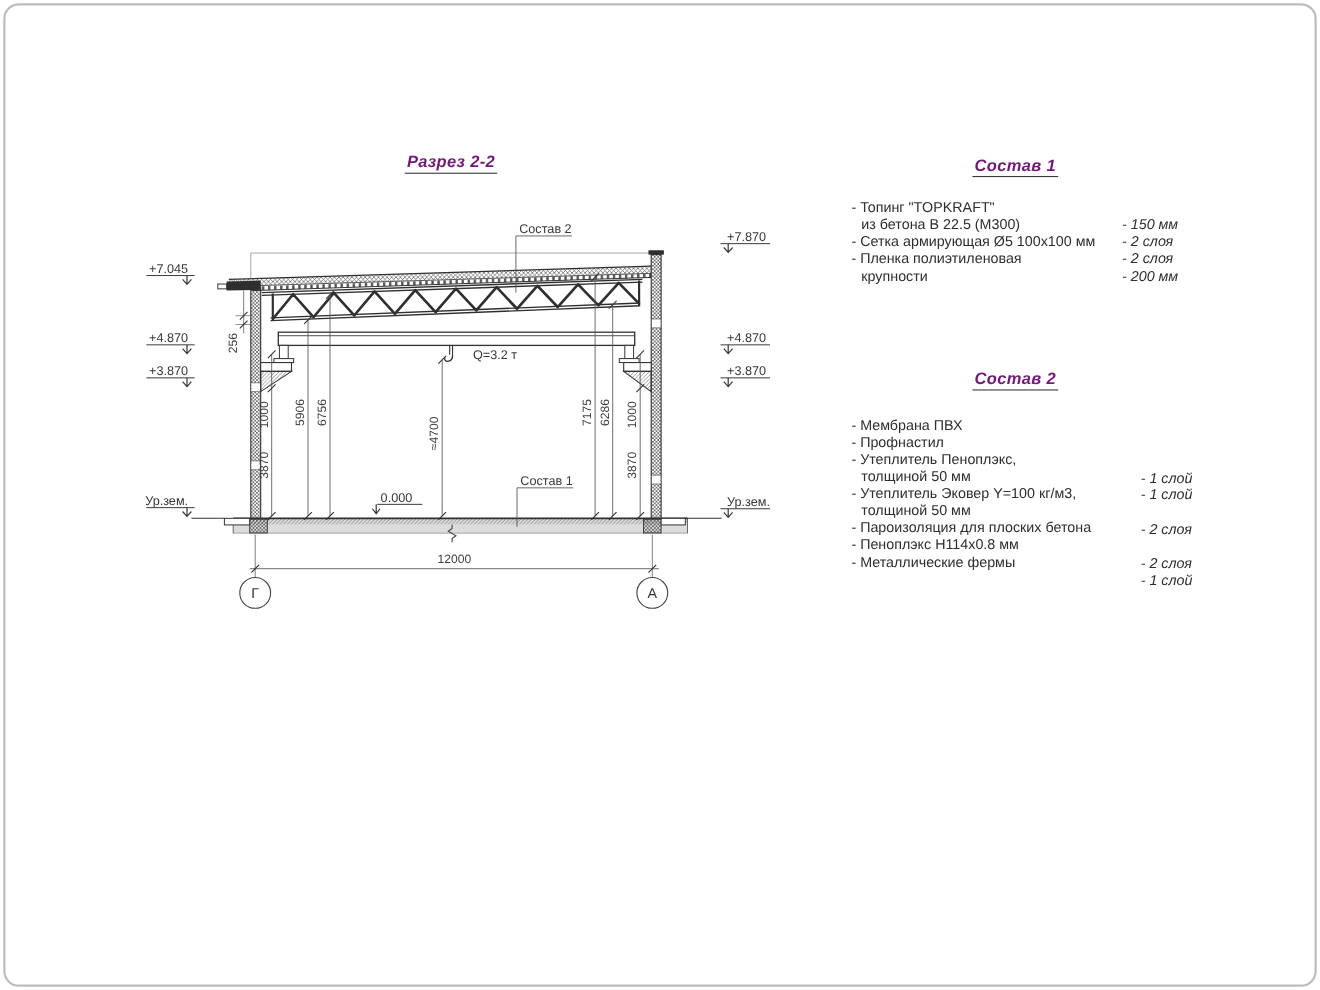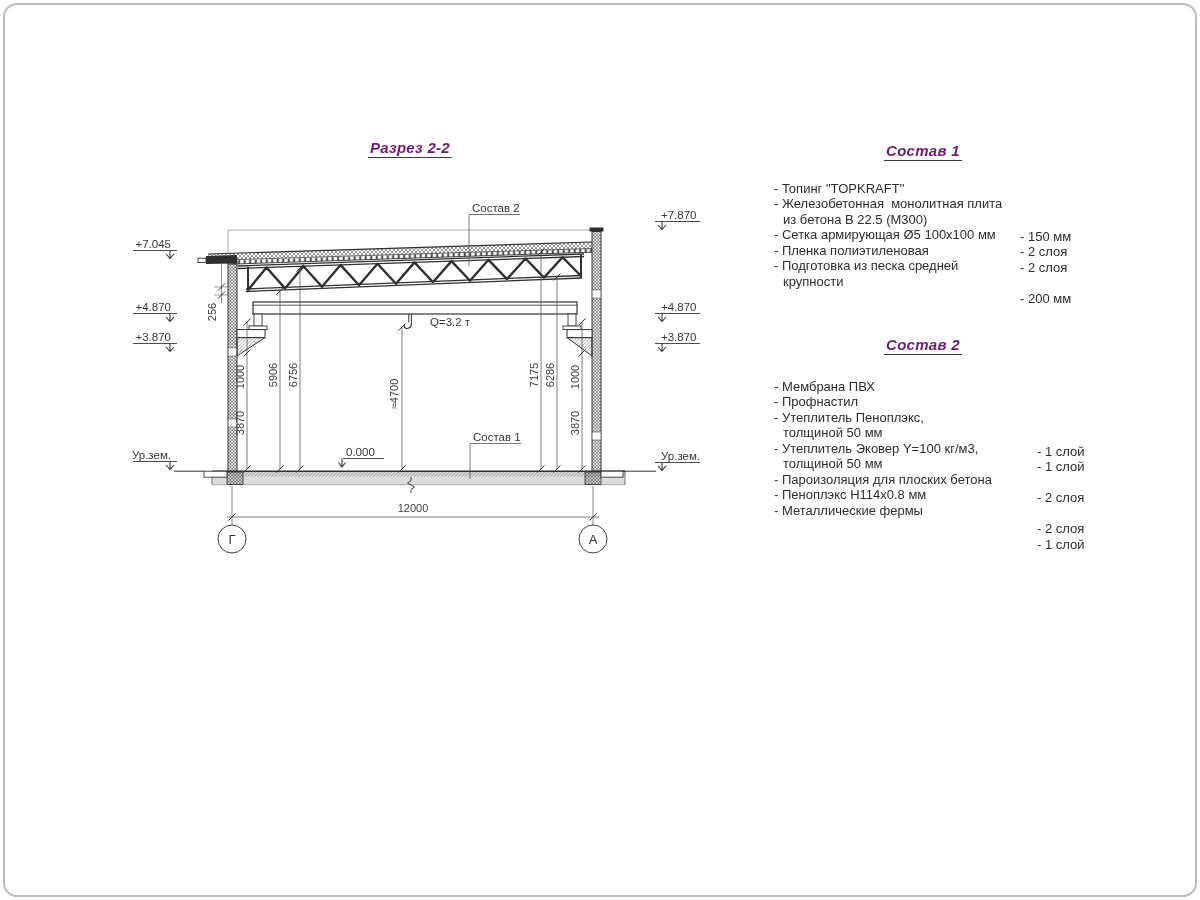--- a/index.html
+++ b/index.html
@@ -6,21 +6,21 @@
             font-family:"Liberation Sans",sans-serif;}
   .frame{position:absolute;left:3px;top:3px;width:1190px;height:890px;
          border:2px solid #bcbcbc;border-radius:14px;}
   .abs{position:absolute;}
   .h-title{font:bold italic 15px "Liberation Sans",sans-serif;color:#701a75;
            border-bottom:1.5px solid #3a3a3a;padding:0 2px 1px 2px;letter-spacing:.3px;}
   .speclist{position:absolute;width:340px;font:13px "Liberation Sans",sans-serif;color:#2e2e2e;}
   .srow{position:relative;height:15.45px;}
   .sl{position:absolute;left:4px;top:0;white-space:pre;}
   .sl.ind{left:13px;}
-  .sr{position:absolute;top:17px;white-space:pre;}
+  .sr{position:absolute;top:0;white-space:pre;font-style:italic;}
   .c1 .sr{left:250px;}
   .c2 .sr{left:267px;margin-top:48px;}
   svg text{font-family:"Liberation Sans",sans-serif;}
   .t{font-size:11.5px;fill:#383838;}
   .td{font-size:11px;fill:#3f3f3f;}
   .ta{font-size:13px;fill:#333;}
 </style>
 </head>
 <body>
 
@@ -28,36 +28,30 @@
 
 <div class="abs h-title" style="left:368px;top:139px;">Разрез 2-2</div>
 
 <div class="abs h-title" style="left:884px;top:142px;">Состав 1</div>
 <div class="speclist c1" style="left:770px;top:181px;">
   <div class="srow">
       <span class="sl">- Топинг "TOPKRAFT"</span>
       <span class="sr"></span>
     </div>
   <div class="srow">
-      <span class="sl">- Железобетонная  монолитная плита</span>
-    </div>
-  <div class="srow">
       <span class="sl ind">из бетона В 22.5 (М300)</span>
       <span class="sr">- 150 мм</span>
     </div>
   <div class="srow">
       <span class="sl">- Сетка армирующая Ø5 100х100 мм</span>
       <span class="sr">- 2 слоя</span>
     </div>
   <div class="srow">
       <span class="sl">- Пленка полиэтиленовая</span>
       <span class="sr">- 2 слоя</span>
-    </div>
-  <div class="srow">
-      <span class="sl">- Подготовка из песка средней</span>
     </div>
   <div class="srow">
       <span class="sl ind">крупности</span>
       <span class="sr">- 200 мм</span>
     </div>
 </div>
 
 <div class="abs h-title" style="left:884px;top:336px;">Состав 2</div>
 <div class="speclist c2" style="left:770px;top:379px;">
   <div class="srow">

